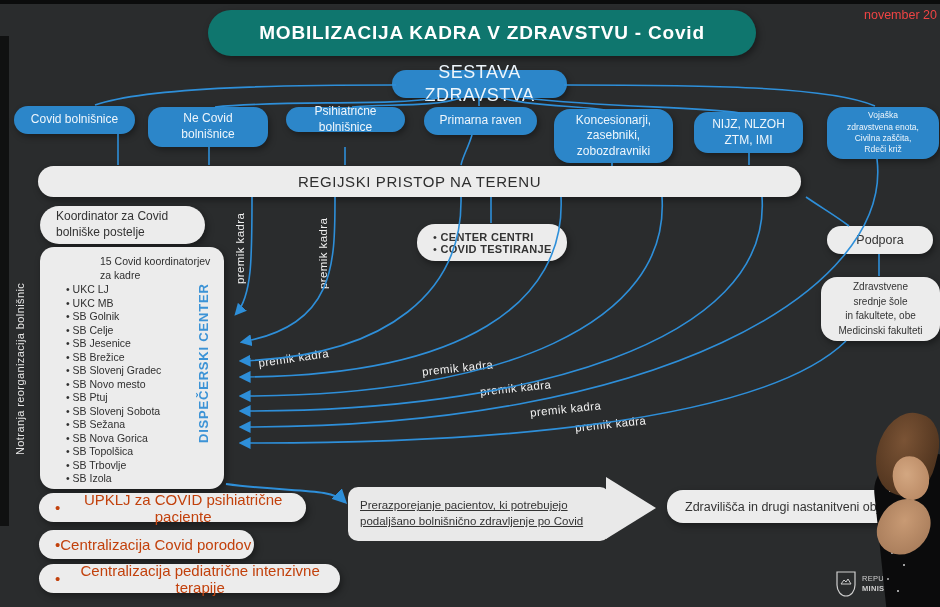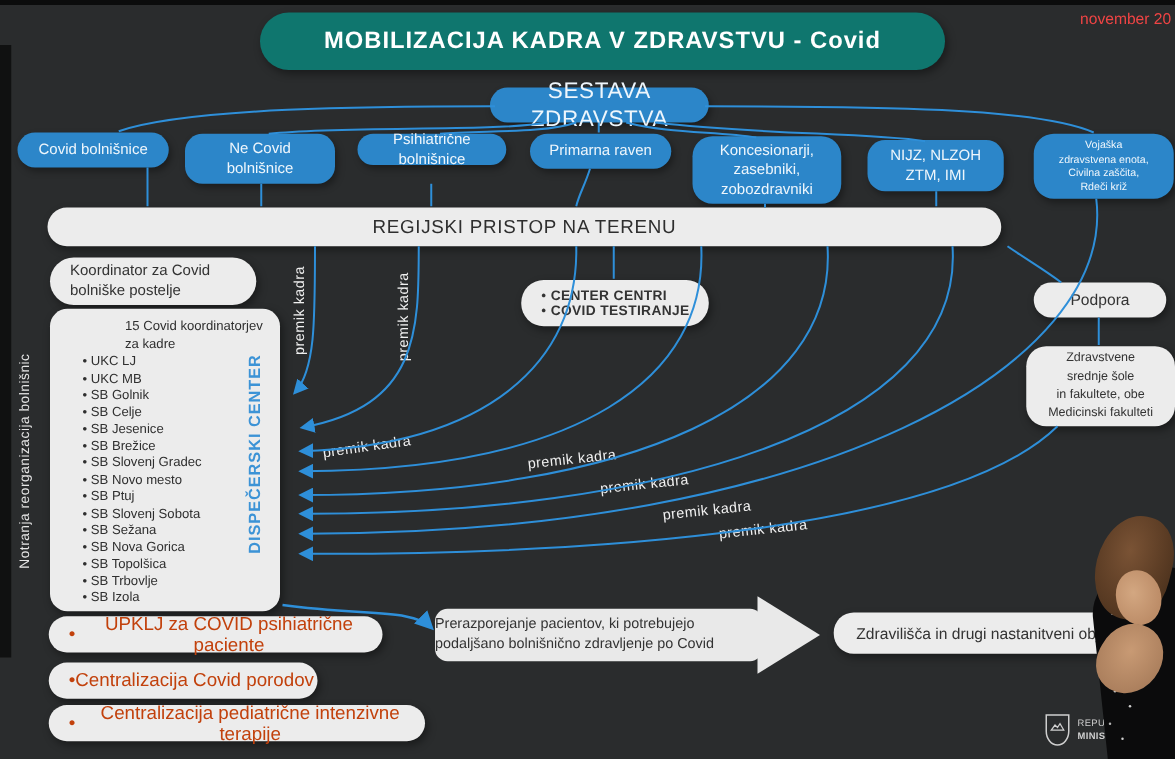--- a/index.html
+++ b/index.html
@@ -63,23 +63,23 @@
   .premik{position:absolute;color:#f0f0f0;font-size:11.5px;letter-spacing:.4px;white-space:nowrap;}
 
   .bbox{position:absolute;background:#ececec;color:#c2410c;border-radius:15px;
     box-shadow:2px 3px 7px rgba(0,0,0,.4);display:flex;align-items:center;
     padding-left:16px;box-sizing:border-box;font-size:15px;text-align:center;}
   .bbox::before{content:"•  ";}
   .bb1{left:39px;top:493px;width:267px;height:29px;}
   .bb2{left:39px;top:530px;width:215px;height:29px;}
   .bb3{left:39px;top:564px;width:301px;height:29px;}
 
-  .transfer-body{left:348px;top:487px;width:262px;height:42px;background:#e9e9e9;
-    border-radius:10px;display:flex;align-items:center;box-sizing:border-box;
-    font-size:11.5px;line-height:1.35;color:#333;white-space:pre-line;z-index:3;}
+  .transfer-body{left:348px;top:487px;width:262px;height:54px;background:#e9e9e9;
+    border-radius:10px;display:flex;align-items:center;padding-left:12px;box-sizing:border-box;
+    font-size:11.5px;line-height:1.35;color:#333;white-space:pre-line;z-index:3;text-decoration:underline;}
   .transfer-head{left:606px;top:477px;width:0;height:0;z-index:3;
     border-top:31px solid transparent;border-bottom:31px solid transparent;
     border-left:50px solid #e9e9e9;}
   .zdravilisca{left:667px;top:490px;width:273px;height:33px;display:flex;align-items:center;
     padding-left:18px;box-sizing:border-box;font-size:12.5px;z-index:2;}
 
   
   .gov-logo{left:836px;top:571px;display:flex;align-items:center;gap:6px;z-index:4;color:#cfcfcf;}
   .gov-text{font-size:7.5px;line-height:1.3;letter-spacing:.3px;white-space:nowrap;}
   .gov-text .l2{font-weight:bold;}

